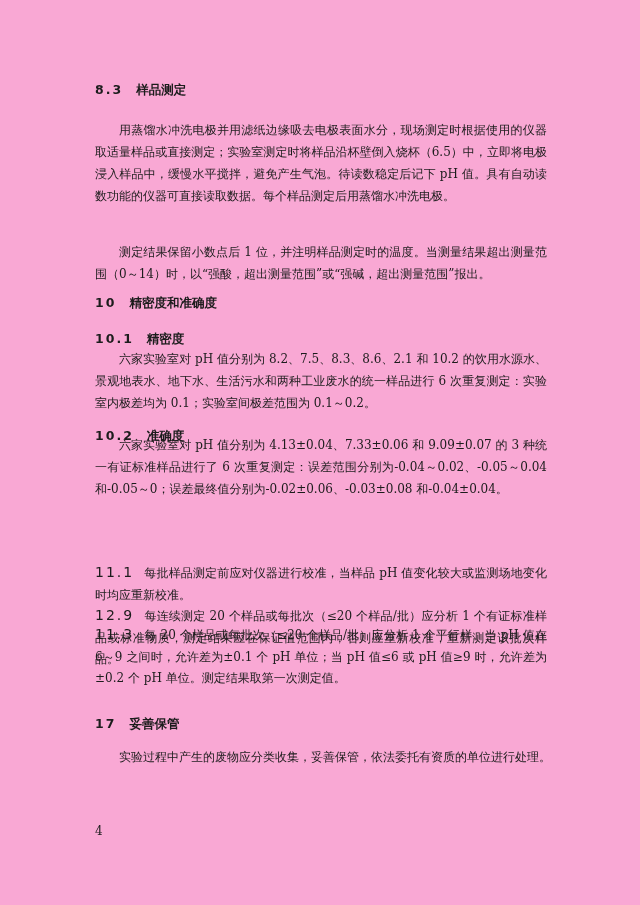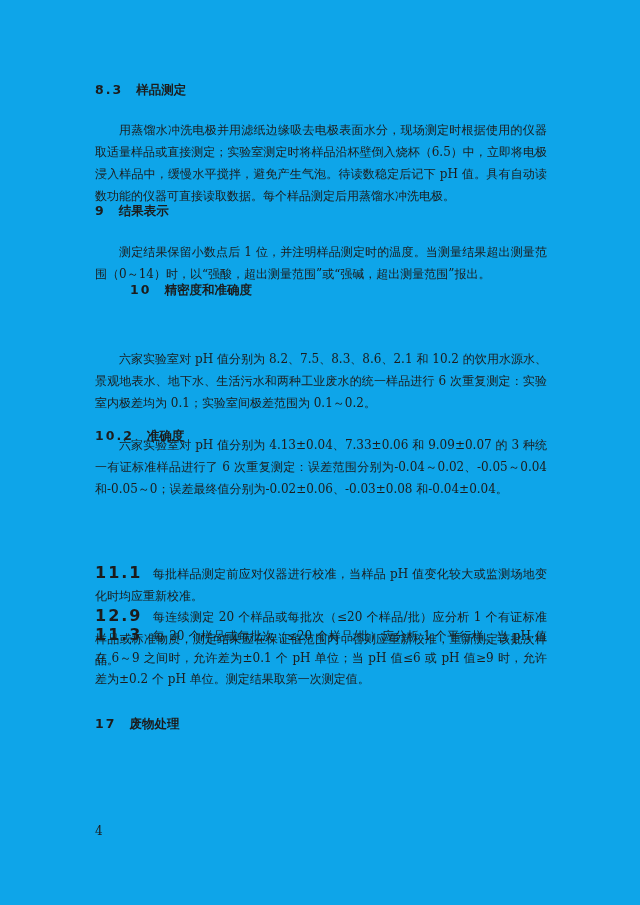--- a/index.html
+++ b/index.html
@@ -4,21 +4,21 @@
 <style>
   html, body {
     margin: 0;
     padding: 0;
     background: #ffffff;
   }
   .sheet {
     position: relative;
     width: 640px;
     height: 905px;
-    background: #0ea5e9;
+    background: #f9a8d4;
     color: #1c1c1c;
     overflow: hidden;
   }
   .abs {
     position: absolute;
     left: 95px;
     width: 452px;
   }
   .heading {
     font-family: "DejaVu Sans", "Liberation Sans", sans-serif;
@@ -38,36 +38,36 @@
     line-height: 22px;
     text-align: justify;
     margin: 0;
     color: #1c1c1c;
   }
   .indent { text-indent: 2em; }
   .one-line { white-space: nowrap; text-align: left; }
   .clause { line-height: 21.5px; }
   .cnum {
     font-family: "DejaVu Sans", "Liberation Sans", sans-serif;
-    font-weight: 700;
-    font-size: 16px;
+    font-weight: 400;
+    font-size: 14px;
     letter-spacing: 2px;
     margin-right: 10px;
   }
   .pageno {
     font-family: "DejaVu Serif", "Liberation Serif", serif;
     font-size: 12px;
     line-height: 14px;
   }
   
   .pos-h83  { top: 82px; }
   .pos-p83  { top: 119px; }
   .pos-h9   { top: 203px; }
   .pos-p9   { top: 241px; }
-  .pos-h10  { top: 282px; margin-left: 35px; }
+  .pos-h10  { top: 295px; }
   .pos-h101 { top: 331px; }
   .pos-p101 { top: 348px; }
   .pos-h102 { top: 428px; }
   .pos-p102 { top: 434px; }
   .pos-h11  { top: 532px; }
   .pos-c111 { top: 562px; }
   .pos-c112 { top: 605px; }
   .pos-c113 { top: 624px; }
   .pos-h12  { top: 716px; }
   .pos-p12  { top: 746px; }
@@ -76,29 +76,29 @@
 </head>
 <body>
 
 <div class="sheet">
 
   <div class="abs heading pos-h83">
     <span class="hnum">8.3</span><span>样品测定</span>
   </div>
   <p class="abs body indent pos-p83">用蒸馏水冲洗电极并用滤纸边缘吸去电极表面水分，现场测定时根据使用的仪器取适量样品或直接测定；实验室测定时将样品沿杯壁倒入烧杯（6.5）中，立即将电极浸入样品中，缓慢水平搅拌，避免产生气泡。待读数稳定后记下 pH 值。具有自动读数功能的仪器可直接读取数据。每个样品测定后用蒸馏水冲洗电极。</p>
 
-  <div class="abs heading pos-h9">
-    <span class="hnum">9</span><span>结果表示</span>
-  </div>
   <p class="abs body indent pos-p9">测定结果保留小数点后 1 位，并注明样品测定时的温度。当测量结果超出测量范围（0～14）时，以“强酸，超出测量范围”或“强碱，超出测量范围”报出。</p>
 
   <div class="abs heading pos-h10">
     <span class="hnum">10</span><span>精密度和准确度</span>
   </div>
 
+  <div class="abs heading pos-h101">
+    <span class="hnum">10.1</span><span>精密度</span>
+  </div>
   <p class="abs body indent pos-p101">六家实验室对 pH 值分别为 8.2、7.5、8.3、8.6、2.1 和 10.2 的饮用水源水、景观地表水、地下水、生活污水和两种工业废水的统一样品进行 6 次重复测定：实验室内极差均为 0.1；实验室间极差范围为 0.1～0.2。</p>
 
   <div class="abs heading pos-h102">
     <span class="hnum">10.2</span><span>准确度</span>
   </div>
   <p class="abs body indent pos-p102">六家实验室对 pH 值分别为 4.13±0.04、7.33±0.06 和 9.09±0.07 的 3 种统一有证标准样品进行了 6 次重复测定：误差范围分别为-0.04～0.02、-0.05～0.04 和-0.05～0；误差最终值分别为-0.02±0.06、-0.03±0.08 和-0.04±0.04。</p>
 
 
   <p class="abs body clause pos-c111">
     <span class="cnum">11.1</span><span>每批样品测定前应对仪器进行校准，当样品 pH 值变化较大或监测场地变化时均应重新校准。</span>
@@ -106,18 +106,19 @@
 
   <p class="abs body clause pos-c112">
     <span class="cnum">12.9</span><span>每连续测定 20 个样品或每批次（≤20 个样品/批）应分析 1 个有证标准样品或标准物质，测定结果应在保证值范围内，否则应重新校准，重新测定该批次样品。</span>
   </p>
 
   <p class="abs body clause pos-c113">
     <span class="cnum">11.3</span><span>每 20 个样品或每批次（≤20 个样品/批）应分析 1 个平行样。当 pH 值在 6～9 之间时，允许差为±0.1 个 pH 单位；当 pH 值≤6 或 pH 值≥9 时，允许差为±0.2 个 pH 单位。测定结果取第一次测定值。</span>
   </p>
 
   <div class="abs heading pos-h12">
-    <span class="hnum">17</span><span>废物处理</span>
+    <span class="hnum">17</span><span>妥善保管</span>
   </div>
+  <p class="abs body indent one-line pos-p12">实验过程中产生的废物应分类收集，妥善保管，依法委托有资质的单位进行处理。</p>
 
   <div class="abs pageno pos-pageno">4</div>
 
 </div>
 
 </body></html>

